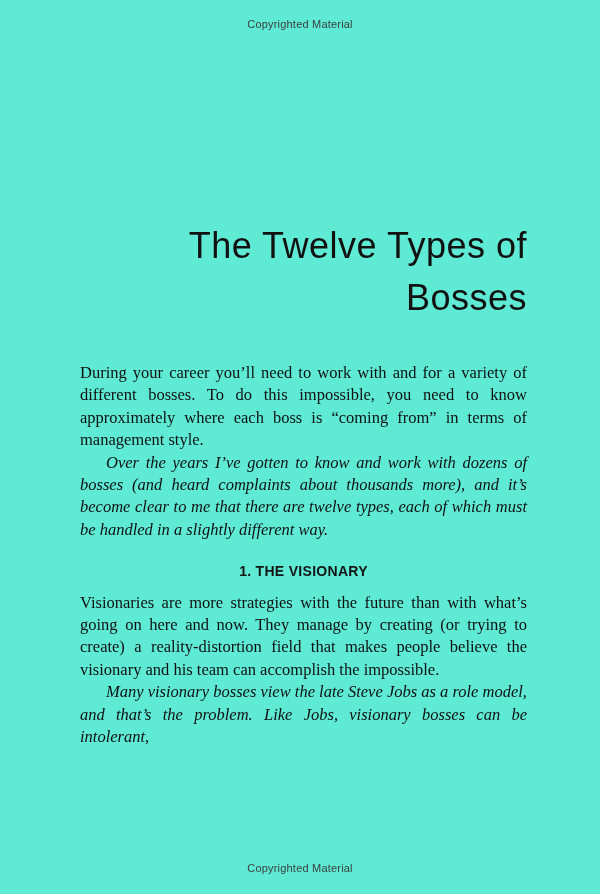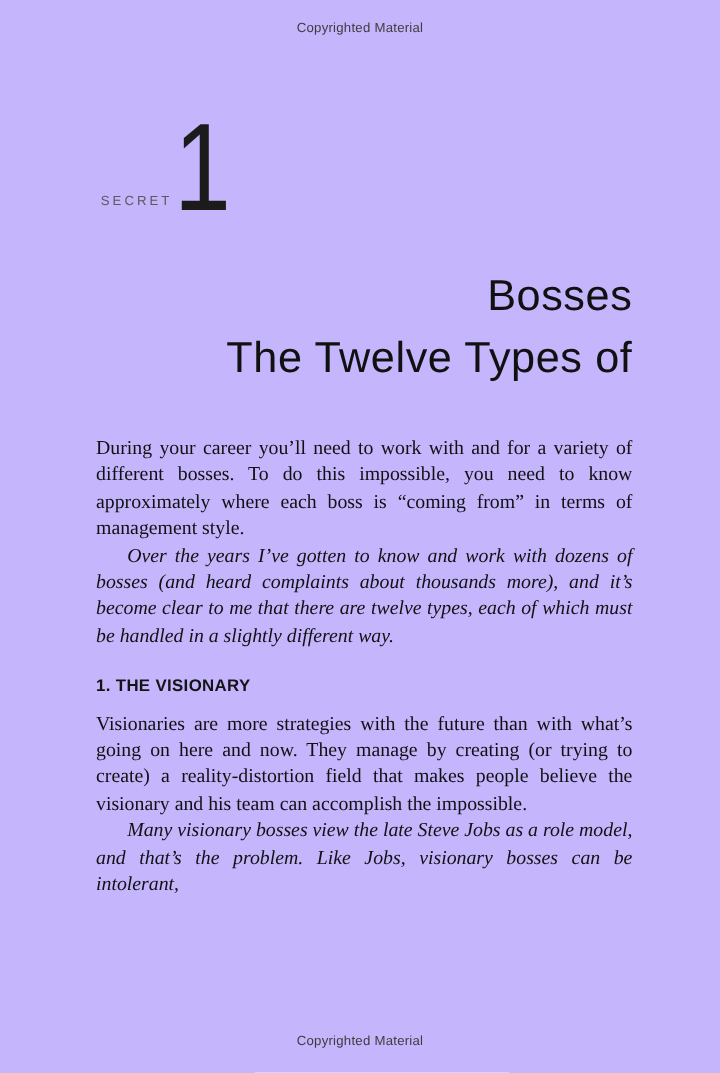--- a/index.html
+++ b/index.html
@@ -1,21 +1,21 @@
 <!DOCTYPE html>
 <html><head>
 <meta charset="utf-8">
 <style>
   html, body { margin: 0; padding: 0; background: #ffffff; }
   .page {
     position: relative;
     width: 600px;
     height: 894px;
     margin: 0 auto;
-    background: #c4b5fd;
+    background: #5eead4;
     color: #151515;
     overflow: hidden;
   }
 
   .copyright {
     position: absolute;
     left: 0; right: 0;
     text-align: center;
     font-family: "Liberation Sans", sans-serif;
     font-size: 11px;
@@ -76,38 +76,34 @@
   .body-text p { margin: 0; }
   .body-text p.indent { text-indent: 26px; font-style: italic; }
 
   .section-heading {
     font-family: "Liberation Sans", sans-serif;
     font-weight: 700;
     font-size: 14px;
     letter-spacing: 0.3px;
     color: #141414;
     margin: 19px 0 9px 0;
-    text-align: left;
+    text-align: center;
   }
 </style>
 </head>
 <body>
 
 <div class="page">
 
   <div class="copyright top">Copyrighted Material</div>
 
-  <div class="secret-block">
-    <span class="secret-label">SECRET</span>
-    <span class="secret-number">1</span>
-  </div>
 
   <div class="chapter-title">
+    <div>The Twelve Types of</div>
     <div>Bosses</div>
-    <div>The Twelve Types of</div>
   </div>
 
   <div class="body-text">
     <p>During your career you’ll need to work with and for a variety of different bosses. To do this impossible, you need to know approximately where each boss is “coming from” in terms of management style.</p>
     <p class="indent">Over the years I’ve gotten to know and work with dozens of bosses (and heard complaints about thousands more), and it’s become clear to me that there are twelve types, each of which must be handled in a slightly different way.</p>
 
     <h2 class="section-heading">1. THE VISIONARY</h2>
 
     <p>Visionaries are more strategies with the future than with what’s going on here and now. They manage by creating (or trying to create) a reality-distortion field that makes people believe the visionary and his team can accomplish the impossible.</p>
     <p class="indent">Many visionary bosses view the late Steve Jobs as a role model, and that’s the problem. Like Jobs, visionary bosses can be intolerant,</p>

